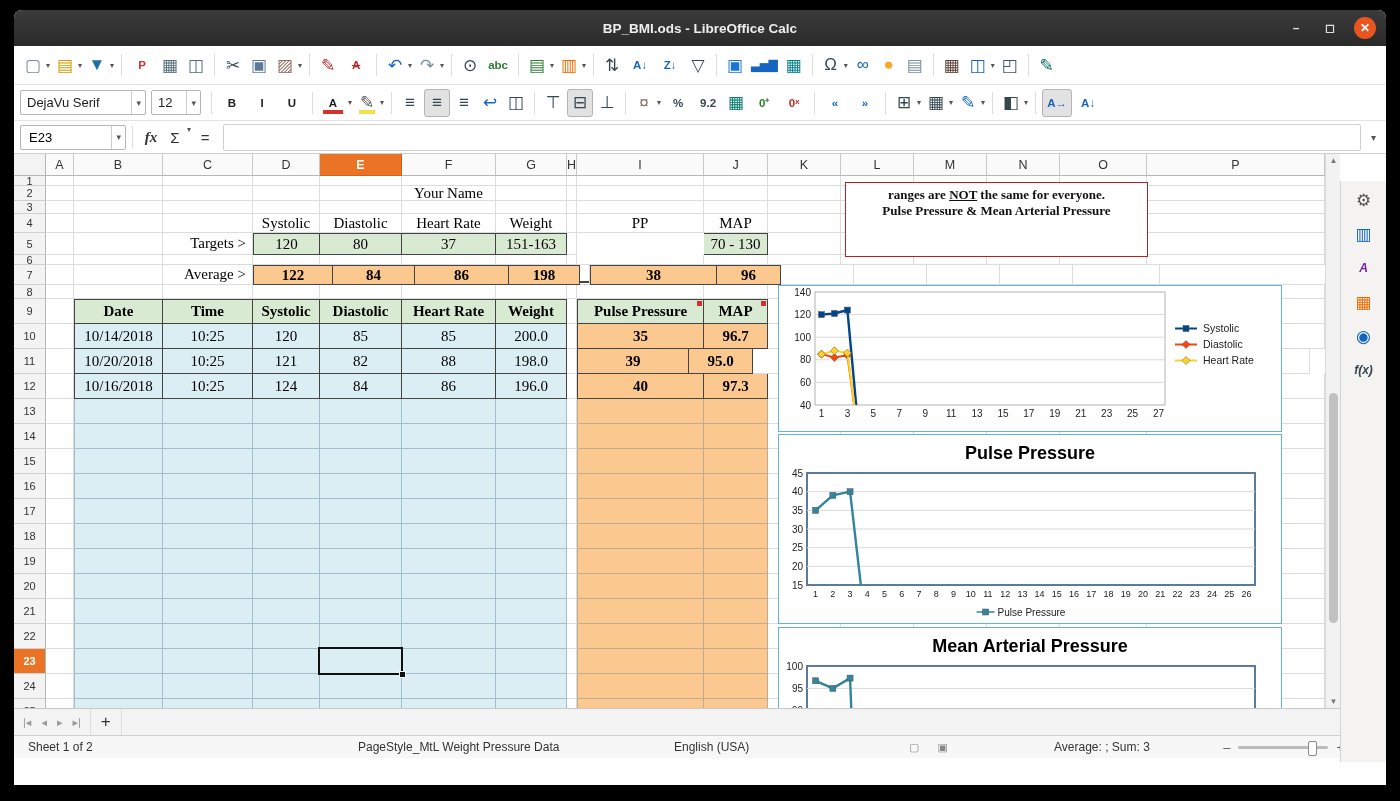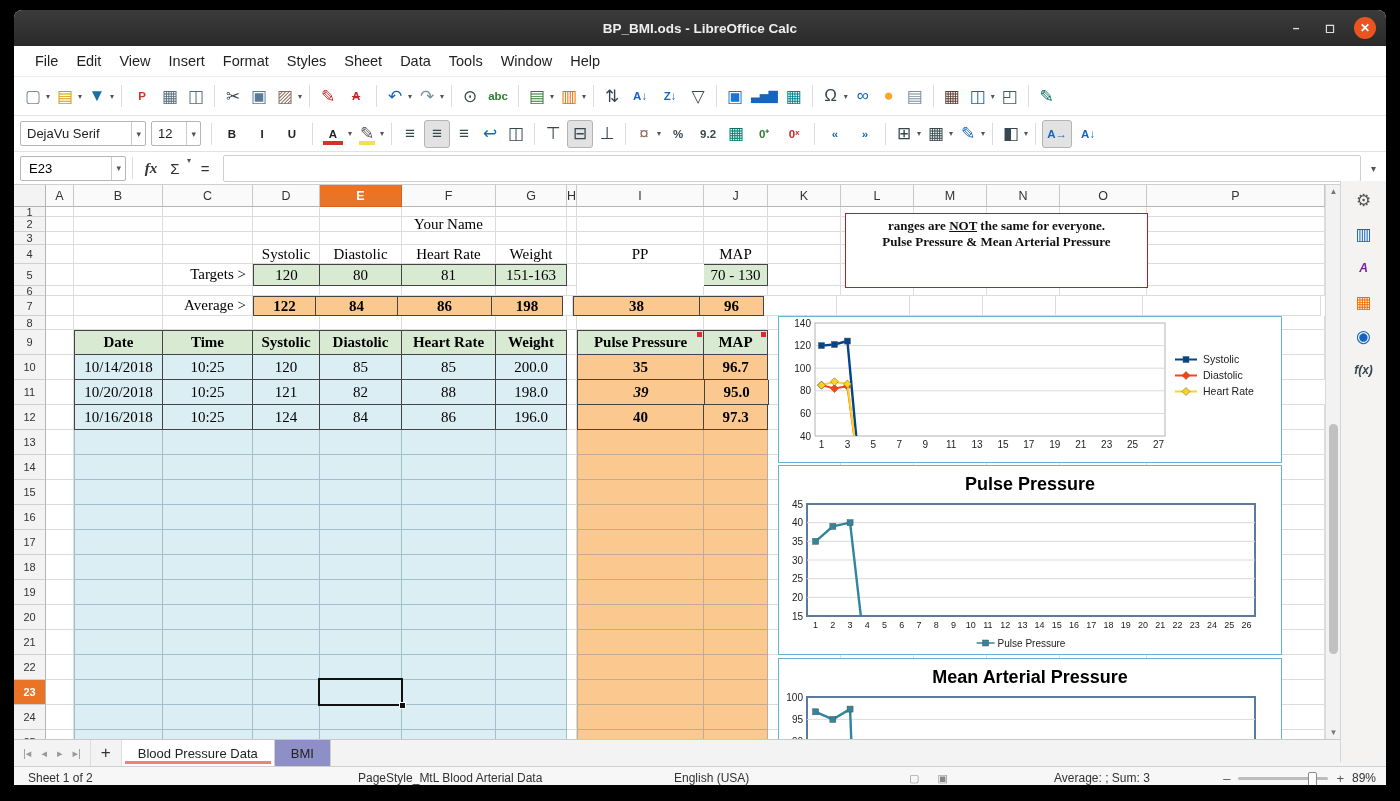--- a/index.html
+++ b/index.html
@@ -105,33 +105,20 @@
 
 <div class="window">
   <div class="titlebar">
     <span class="title">BP_BMI.ods - LibreOffice Calc</span>
     <span class="win-controls">
       <span class="wc">–</span>
       <span class="wc">◻</span>
       <span class="wc close">✕</span>
     </span>
   </div>
-  <div class="menubar" id="menubar">
-      <span class="menu-item">File</span>
-      <span class="menu-item">Edit</span>
-      <span class="menu-item">View</span>
-      <span class="menu-item">Insert</span>
-      <span class="menu-item">Format</span>
-      <span class="menu-item">Styles</span>
-      <span class="menu-item">Sheet</span>
-      <span class="menu-item">Data</span>
-      <span class="menu-item">Tools</span>
-      <span class="menu-item">Window</span>
-      <span class="menu-item">Help</span>
-    </div>
   <div class="toolbar" id="toolbar-main">
       <div class="tbg">
         <span class="tbi" style="color: rgb(122, 139, 160);">▢</span>
         <span class="dd">▾</span>
       </div>
       <div class="tbg">
         <span class="tbi" style="color: rgb(215, 155, 0);">▤</span>
         <span class="dd">▾</span>
       </div>
       <div class="tbg">
@@ -464,21 +451,21 @@
             <div class="cell" style="width: 87px;"></div>
             <div class="cell" style="width: 178px;"></div>
           </div>
           <div class="grow" style="height: 22px;">
             <div class="rh">5</div>
             <div class="cell" style="width: 28px;"></div>
             <div class="cell" style="width: 89px;"></div>
             <div class="cell lbl" style="width: 90px;">Targets &gt;</div>
             <div class="cell c-green bd bt bld" style="width: 67px;">120</div>
             <div class="cell c-green bd bt" style="width: 82px;">80</div>
-            <div class="cell c-green bd bt" style="width: 94px;">81</div>
+            <div class="cell c-green bd bt" style="width: 94px;">37</div>
             <div class="cell c-green bd bt" style="width: 71px;">151-163</div>
             <div class="cell" style="width: 10px;"></div>
             <div class="cell c-green bd bt bld" style="width: 127px; margin-top: 48px;">30 - 40</div>
             <div class="cell c-green bd bt" style="width: 64px;">70 - 130</div>
             <div class="cell" style="width: 73px;"></div>
             <div class="cell" style="width: 73px;"></div>
             <div class="cell" style="width: 73px;"></div>
             <div class="cell" style="width: 73px;"></div>
             <div class="cell" style="width: 87px;"></div>
             <div class="cell" style="width: 178px;"></div>
@@ -500,21 +487,21 @@
             <div class="cell" style="width: 73px;"></div>
             <div class="cell" style="width: 73px;"></div>
             <div class="cell" style="width: 87px;"></div>
             <div class="cell" style="width: 178px;"></div>
           </div>
           <div class="grow" style="height: 20px;">
             <div class="rh">7</div>
             <div class="cell" style="width: 28px;"></div>
             <div class="cell" style="width: 89px;"></div>
             <div class="cell lbl" style="width: 90px;">Average &gt;</div>
-            <div class="cell c-orange bd bt bold bld" style="width: 63px;">122</div>
+            <div class="cell c-orange bd bt bold bld" style="width: 80px;">122</div>
             <div class="cell c-orange bd bt bold" style="width: 82px;">84</div>
             <div class="cell c-orange bd bt bold" style="width: 94px;">86</div>
             <div class="cell c-orange bd bt bold" style="width: 71px;">198</div>
             <div class="cell" style="width: 10px;"></div>
             <div class="cell c-orange bd bt bold bld" style="width: 127px;">38</div>
             <div class="cell c-orange bd bt bold" style="width: 64px;">96</div>
             <div class="cell" style="width: 73px;"></div>
             <div class="cell" style="width: 73px;"></div>
             <div class="cell" style="width: 73px;"></div>
             <div class="cell" style="width: 73px;"></div>
@@ -581,21 +568,21 @@
           <div class="grow" style="height: 25px;">
             <div class="rh">11</div>
             <div class="cell" style="width: 28px;"></div>
             <div class="cell c-blue bd bld" style="width: 89px;">10/20/2018</div>
             <div class="cell c-blue bd" style="width: 90px;">10:25</div>
             <div class="cell c-blue bd" style="width: 67px;">121</div>
             <div class="cell c-blue bd" style="width: 82px;">82</div>
             <div class="cell c-blue bd" style="width: 94px;">88</div>
             <div class="cell c-blue bd" style="width: 71px;">198.0</div>
             <div class="cell" style="width: 10px;"></div>
-            <div class="cell c-orange bd bold bld" style="width: 128px; font-style: italic;">39</div>
+            <div class="cell c-orange bd bold bld" style="width: 112px;">39</div>
             <div class="cell c-orange bd bold" style="width: 64px;">95.0</div>
             <div class="cell" style="width: 73px;"></div>
             <div class="cell" style="width: 73px;"></div>
             <div class="cell" style="width: 73px;"></div>
             <div class="cell" style="width: 73px;"></div>
             <div class="cell" style="width: 87px;"></div>
             <div class="cell" style="width: 178px;"></div>
           </div>
           <div class="grow" style="height: 25px;">
             <div class="rh">12</div>
@@ -1045,28 +1032,24 @@
       <div class="sbi txt" style="color: rgb(55, 71, 79);">f(x)</div>
     </div>
   <div class="tabbar">
     <span id="tabnav">
         <span>|◂</span>
         <span>◂</span>
         <span>▸</span>
         <span>▸|</span>
       </span>
     <span class="addsheet">+</span>
-    <span id="tabs">
-        <div class="tab active">Blood Pressure Data</div>
-        <div class="tab" style="background: rgb(143, 143, 200);">BMI</div>
-      </span>
   </div>
   <div class="statusbar">
     <span class="sb-item" id="sb-sheet">Sheet 1 of 2</span>
-    <span class="sb-item" id="sb-style">PageStyle_MtL Blood Arterial Data</span>
+    <span class="sb-item" id="sb-style">PageStyle_MtL Weight Pressure Data</span>
     <span class="sb-item" id="sb-lang">English (USA)</span>
     <span class="sb-item" id="sb-icons">
         <span>▢</span>
         <span>▣</span>
       </span>
     <span class="sb-item" id="sb-avg">Average: ; Sum: 3</span>
     <span class="sb-item" id="sb-zoom">
       <span class="zbtn">–</span>
       <span class="ztrack">
           <span class="zthumb"></span>

